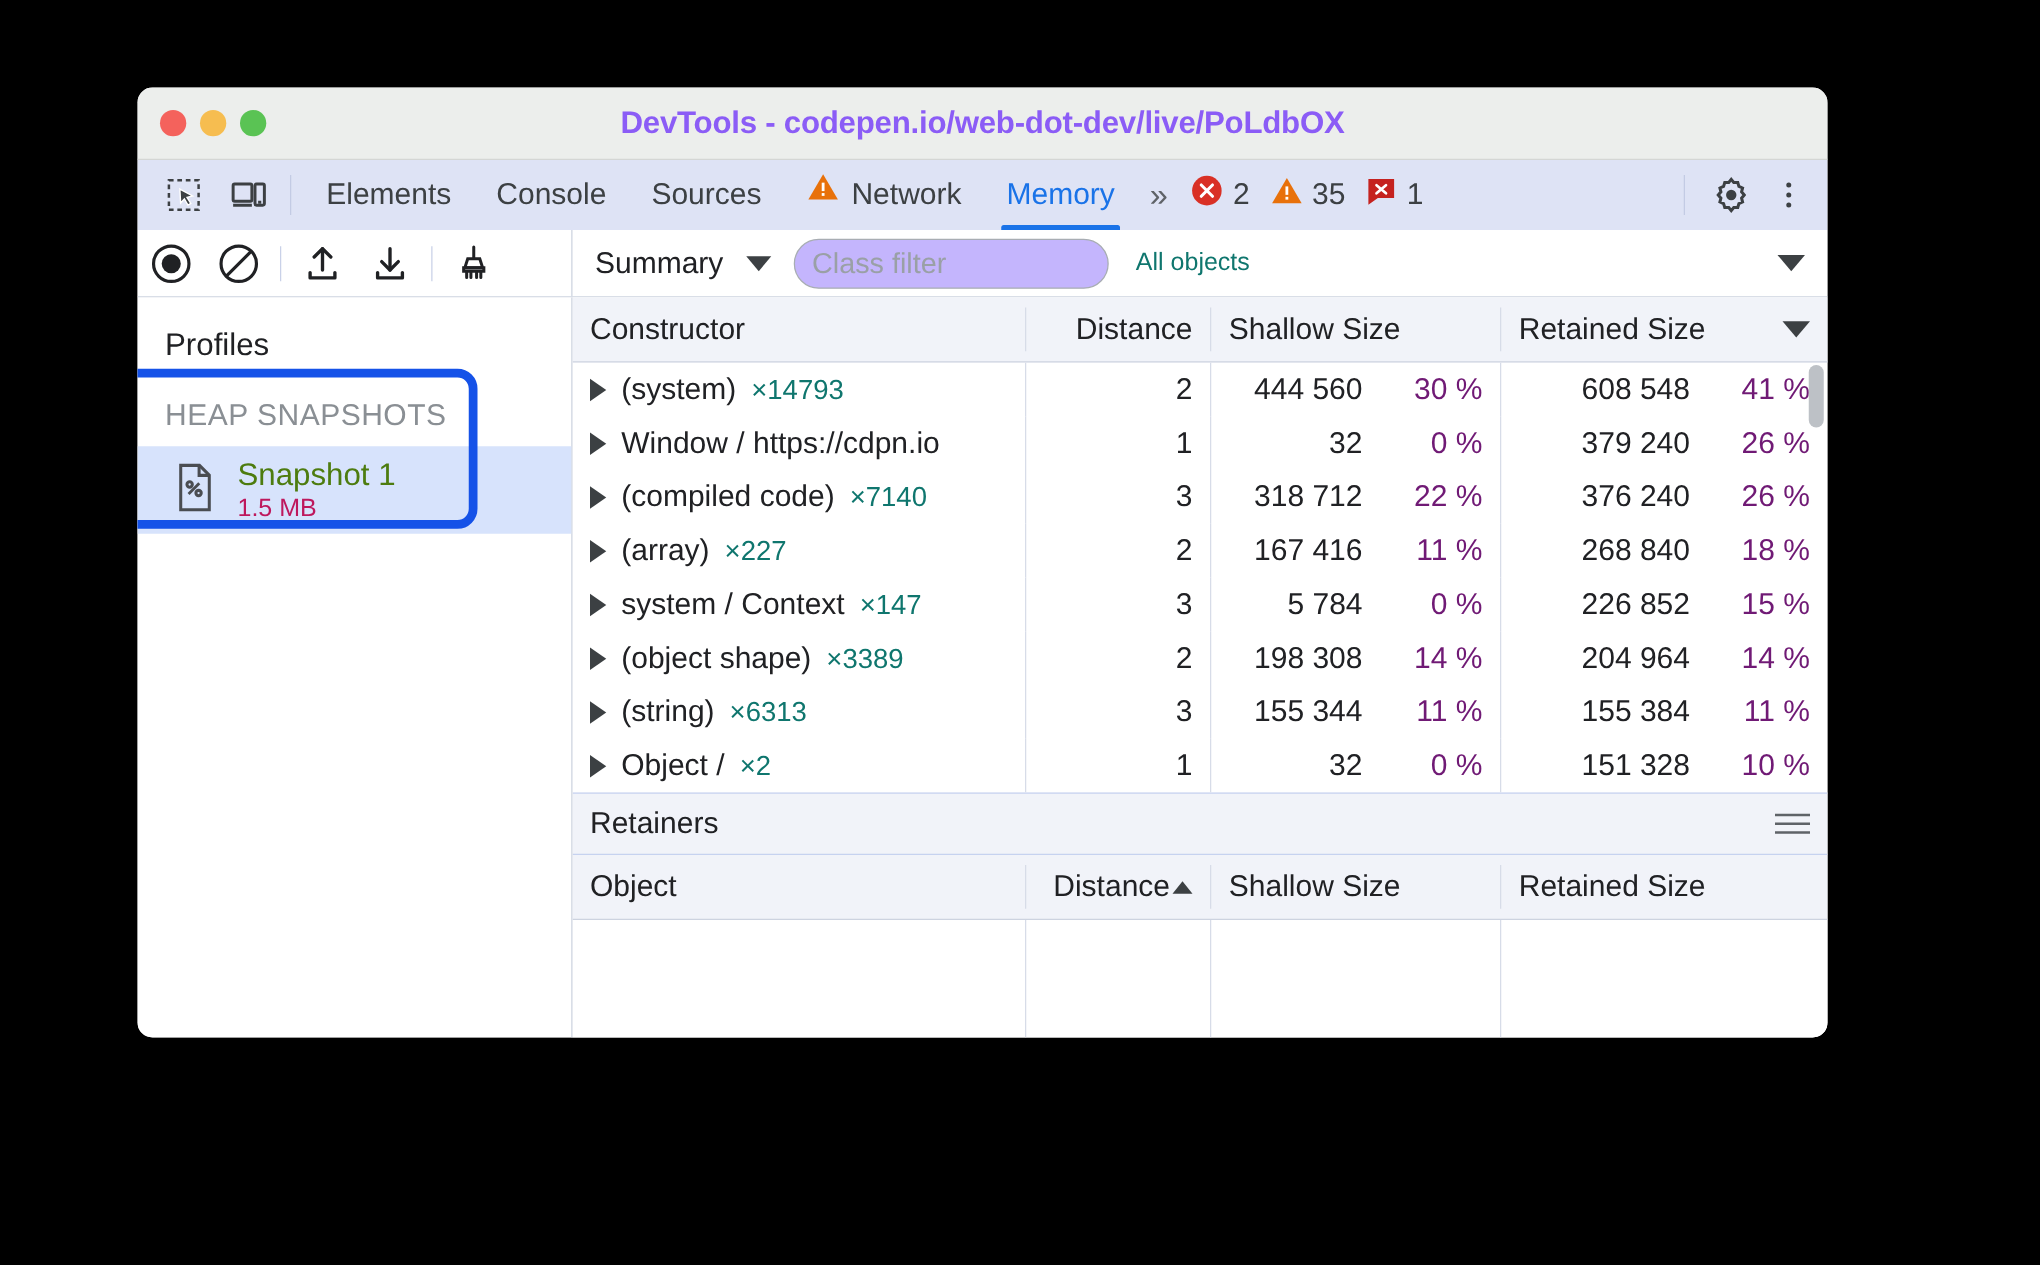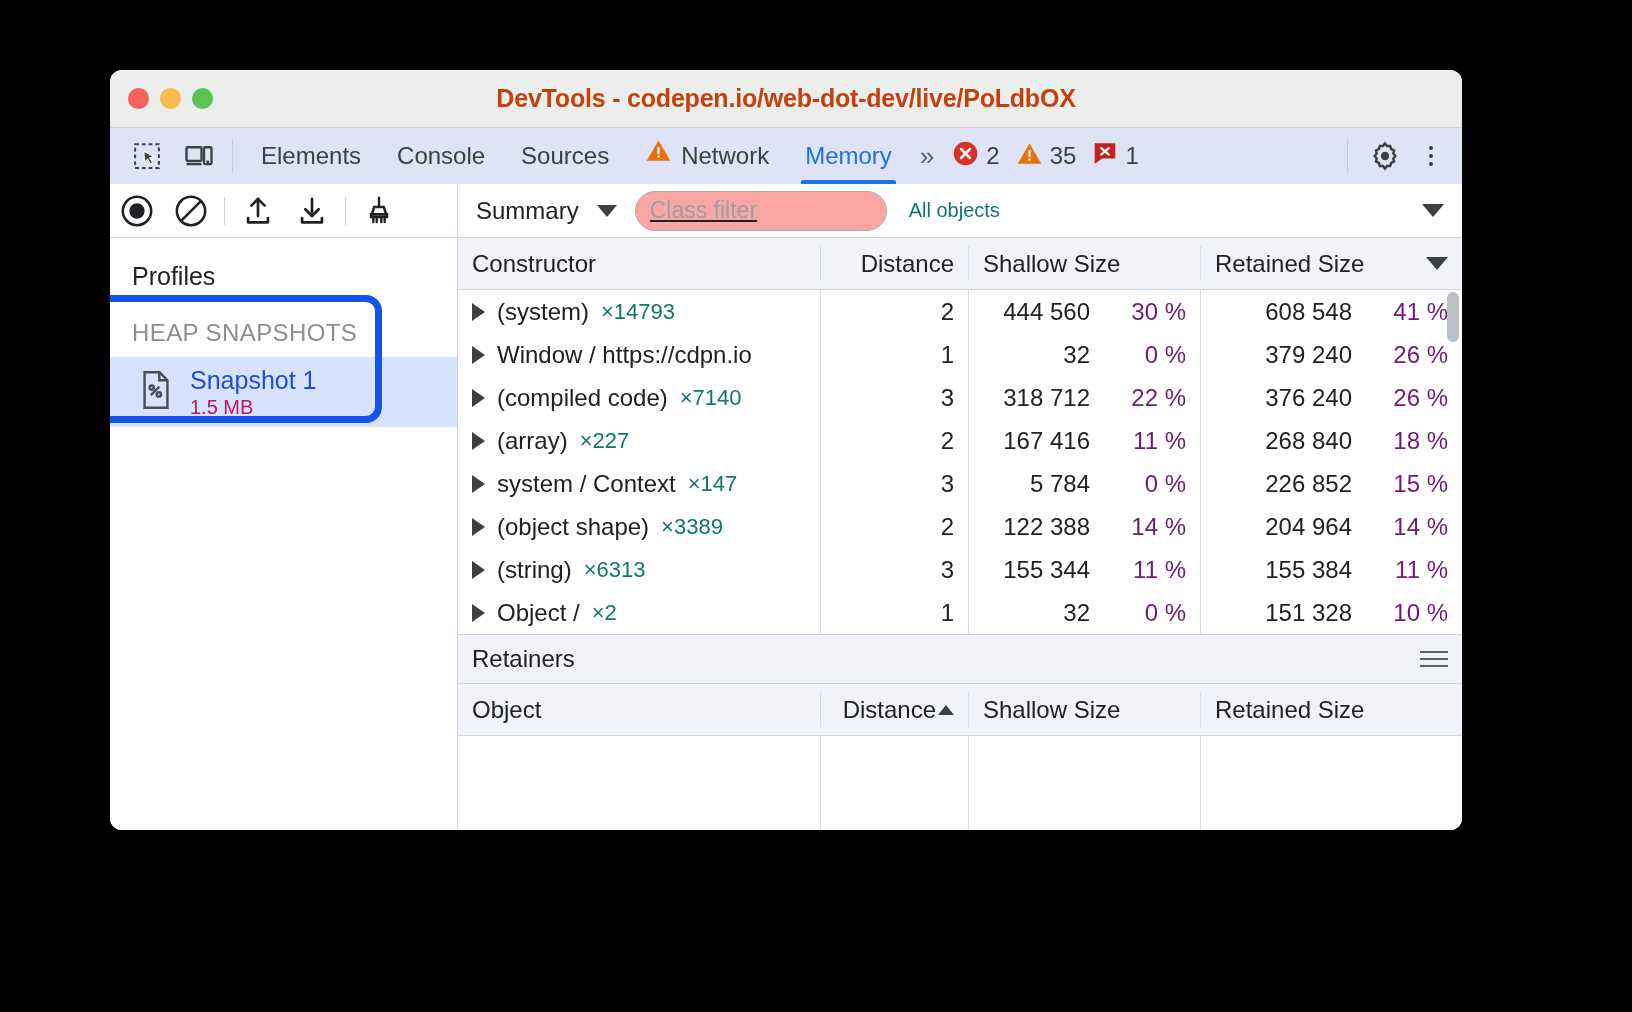--- a/index.html
+++ b/index.html
@@ -40,21 +40,21 @@
   .dot { width: 21px; height: 21px; border-radius: 50%; }
   .dot.red    { background: #f4625c; }
   .dot.yellow { background: #f6bd50; }
   .dot.green  { background: #5ac354; }
   #window-title {
     position: absolute;
     left: 0; right: 0;
     text-align: center;
     font-size: 25px;
     font-weight: bold;
-    color: #c2410c;
+    color: #8b5cf6;
     letter-spacing: -0.2px;
     pointer-events: none;
   }
 
   
   #tabbar {
     height: 56px;
     background: #dee3f5;
     display: flex;
     align-items: center;
@@ -160,23 +160,22 @@
     margin: 0 18px;
   }
   #class-filter {
     width: 252px; height: 40px;
     border: 1px solid #a8adb3;
     border-radius: 20px;
     font-size: 23px;
     color: #202124;
     padding: 0 14px;
     font-family: "Liberation Sans", sans-serif;
-    background: #fca5a5;
+    background: #c4b5fd;
     outline: none;
-    text-decoration: underline;
   }
   #class-filter::placeholder { color: #9aa0a6; }
   #all-objects { font-size: 20px; color: #0f766e; margin-left: 22px; }
   #allobj-arrow {
     position: absolute;
     right: 18px;
     width: 0; height: 0;
     border-left: 11px solid transparent;
     border-right: 11px solid transparent;
     border-top: 13px solid #3c4043;
@@ -206,21 +205,21 @@
   }
   #snapshot-item {
     background: #d7e3fc;
     height: 70px;
     display: flex;
     align-items: center;
     padding-left: 28px;
     gap: 16px;
   }
   #snapshot-text { display: flex; flex-direction: column; justify-content: center; gap: 1px; }
-  #snapshot-name { font-size: 25px; color: #1d4ed8; }
+  #snapshot-name { font-size: 25px; color: #4d7c0f; }
   #snapshot-size { font-size: 20px; color: #be185d; }
   #focus-ring {
     position: absolute;
     left: -18px; top: 57px;
     width: 290px; height: 128px;
     border: 7px solid #1552e8;
     border-radius: 16px;
     pointer-events: none;
   }
 
@@ -605,21 +604,21 @@
             <div class="row">
               <div class="cell c-constructor">
                 <span class="tri-right"></span>
                 <span>(object shape)</span>
                 <span class="count">×3389</span>
               </div>
               <div class="cell c-distance">
                 <span class="num">2</span>
               </div>
               <div class="cell c-shallow">
-                <span class="num">122 388</span>
+                <span class="num">198 308</span>
                 <span class="pct">14 %</span>
               </div>
               <div class="cell c-retained">
                 <span class="num">204 964</span>
                 <span class="pct">14 %</span>
               </div>
             </div>
             <div class="row">
               <div class="cell c-constructor">
                 <span class="tri-right"></span>

